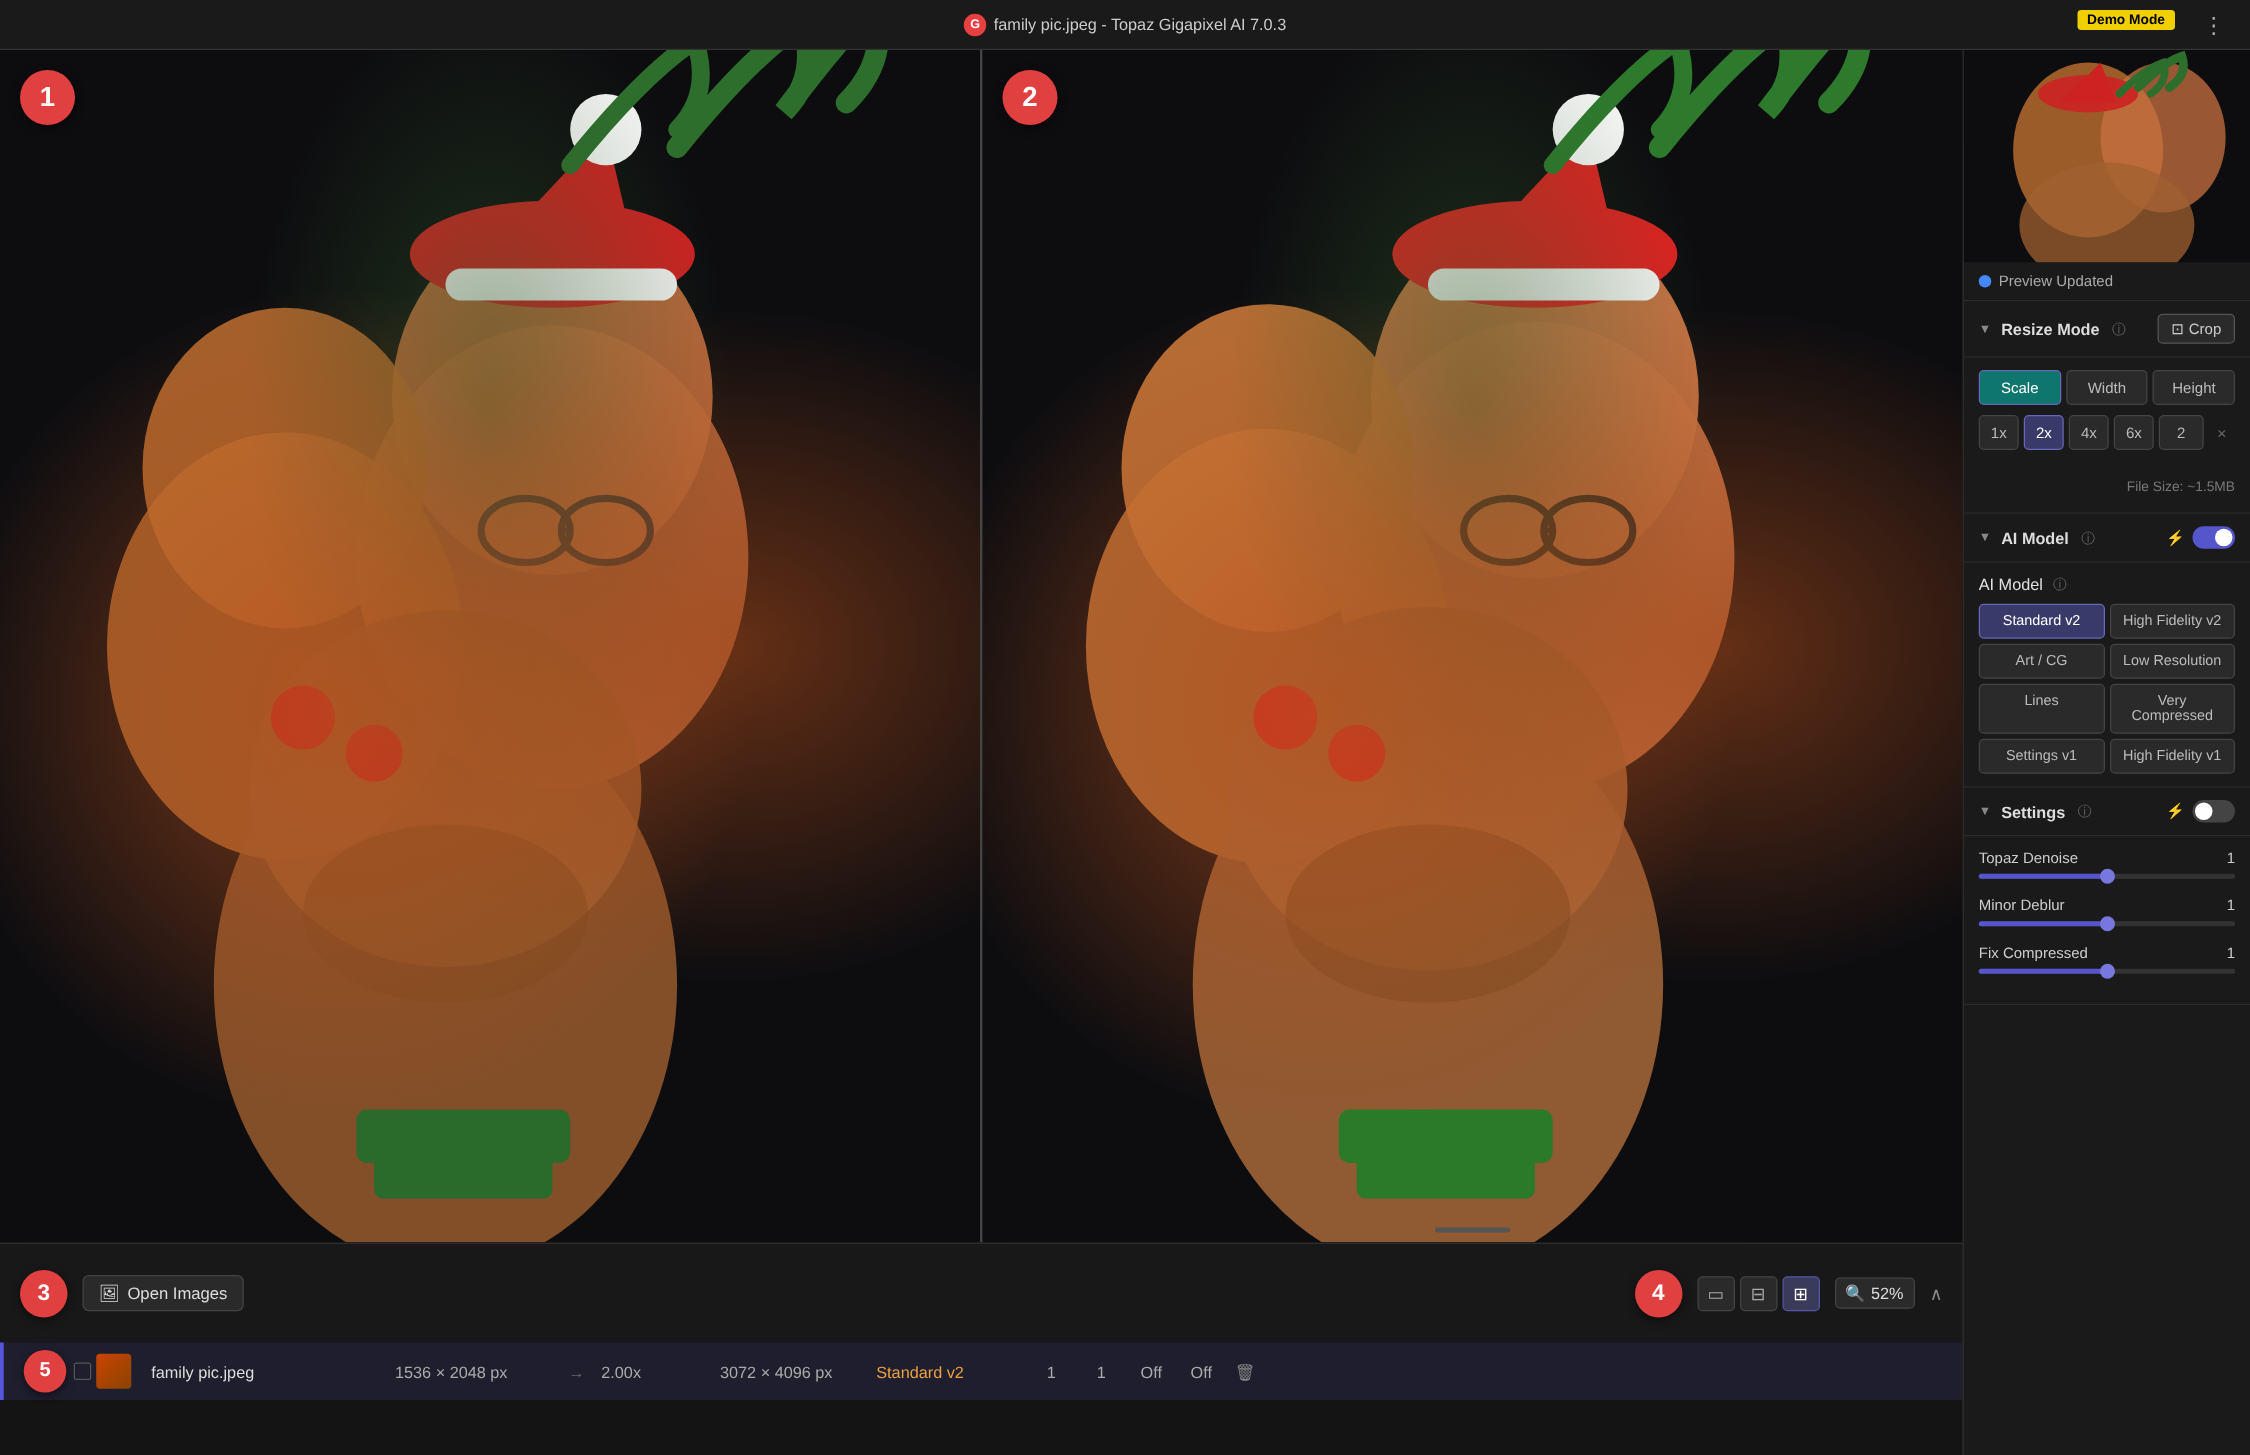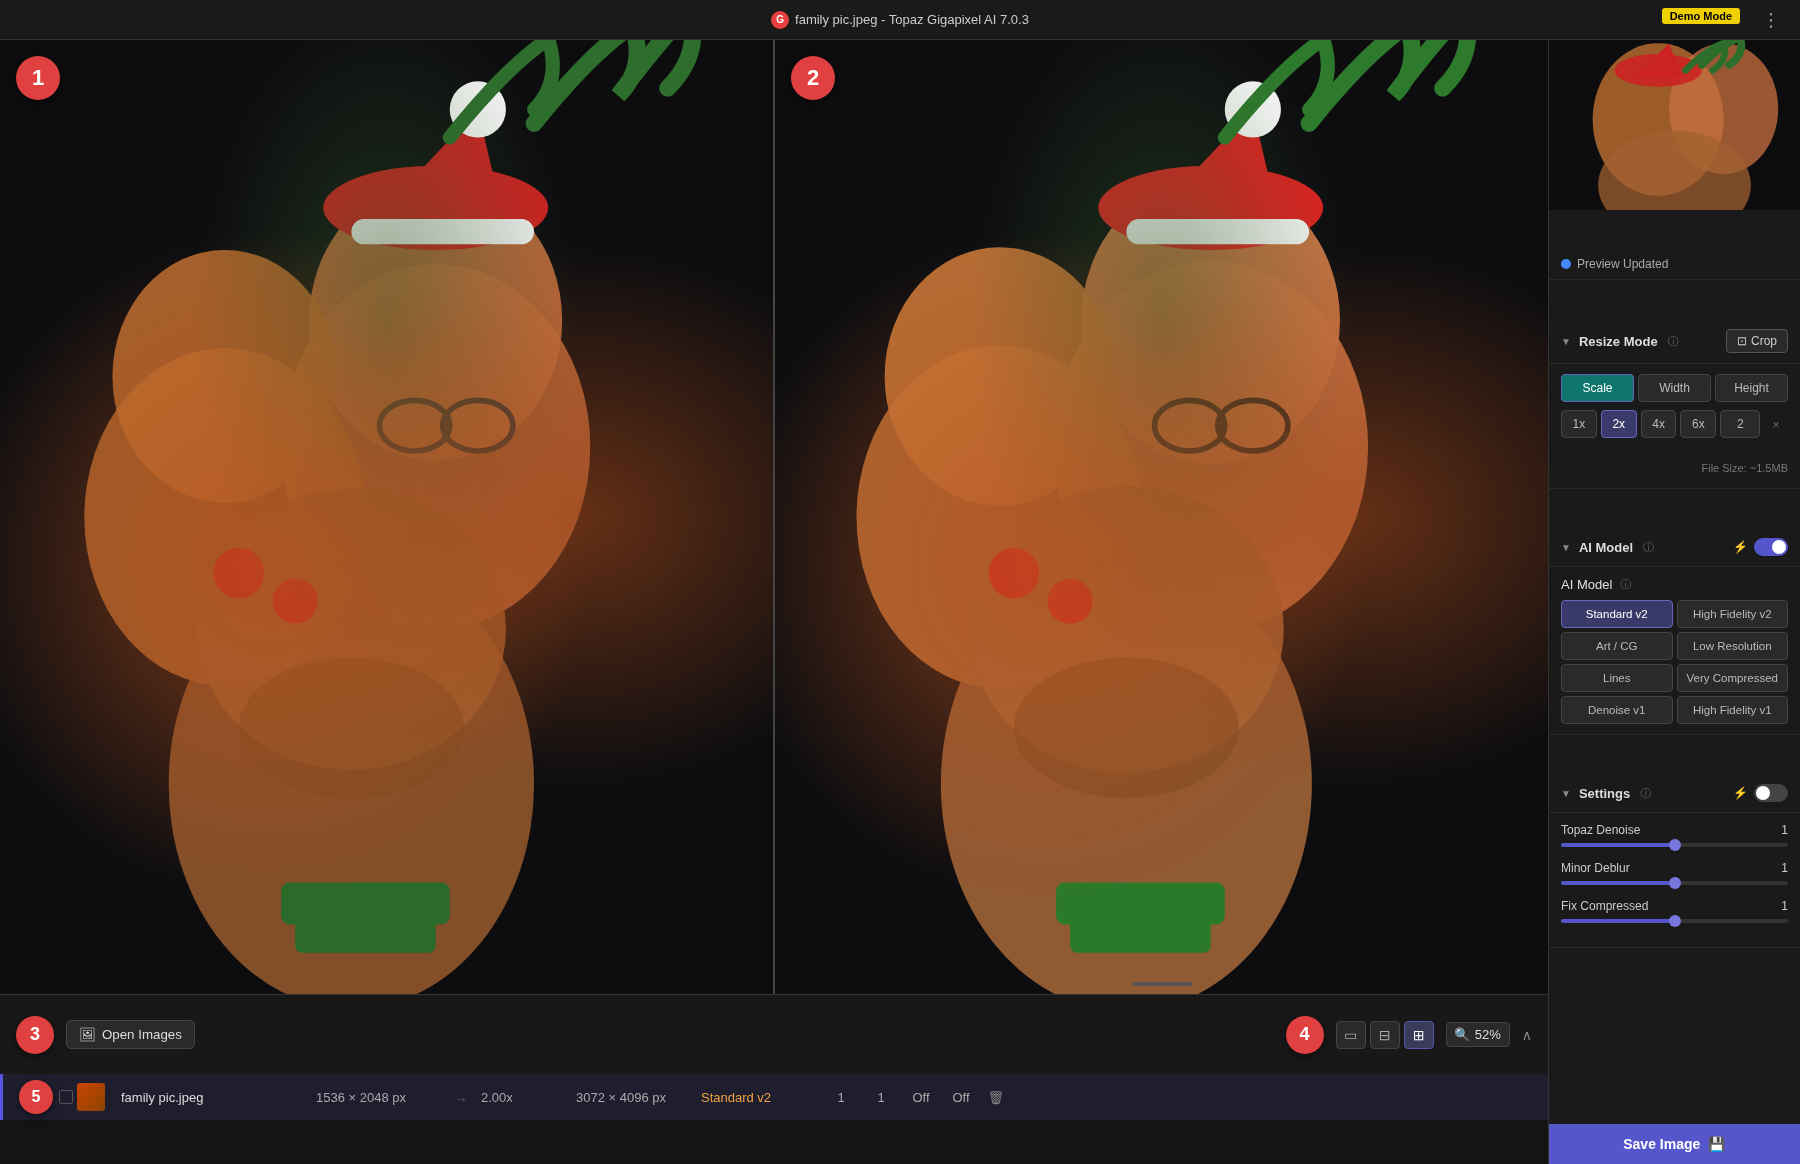--- a/index.html
+++ b/index.html
@@ -222,28 +222,27 @@
     .col-arrow { width: 40px; color: #666; text-align: center; }
     .col-scale { width: 60px; color: #aaa; }
     .col-output { width: 160px; color: #aaa; text-align: center; }
     .col-model { width: 120px; color: #f0a040; }
     .col-num { width: 40px; color: #aaa; text-align: center; }
     .col-off { width: 40px; color: #aaa; text-align: center; }
     .col-delete { width: 30px; color: #888; text-align: center; }
 
     
     .right-panel {
-      width: 252px;
+      width: 230px;
       background: #1a1a1a;
       border-left: 1px solid #333;
       display: flex;
       flex-direction: column;
       overflow-y: auto;
       flex-shrink: 0;
-      gap: 39px;
     }
 
     .preview-thumbnail {
       width: 100%;
       height: 170px;
       background: linear-gradient(135deg, #1a1a1a 0%, #0d0d0d 100%);
       position: relative;
       overflow: hidden;
       flex-shrink: 0;
     }
@@ -800,21 +799,21 @@
           <span>AI Model</span>
           <span class="section-info">ⓘ</span>
         </div>
         <div class="model-grid">
           <div class="model-btn active">Standard v2</div>
           <div class="model-btn">High Fidelity v2</div>
           <div class="model-btn">Art / CG</div>
           <div class="model-btn">Low Resolution</div>
           <div class="model-btn">Lines</div>
           <div class="model-btn">Very Compressed</div>
-          <div class="model-btn">Denoise v1</div>
+          <div class="model-btn">Settings v1</div>
           <div class="model-btn">High Fidelity v1</div>
         </div>
       </div>
     </div>
 
     <div style="position:relative;flex:1;">
 
       <div class="section-header">
         <span class="chevron">▼</span>
         <span class="section-title">Settings</span>
@@ -854,23 +853,16 @@
             <span class="slider-value">1</span>
           </div>
           <div class="slider-track">
             <div class="slider-fill" style="width:50%"></div>
             <div class="slider-thumb" style="left:50%"></div>
           </div>
         </div>
       </div>
     </div>
 
-    <div style="position:relative;flex-shrink:0;">
-
-      <button class="save-btn">
-        <span>Save Image</span>
-        <span>💾</span>
-      </button>
-    </div>
 
   </div>
 
 </div>
 
 </body></html>

